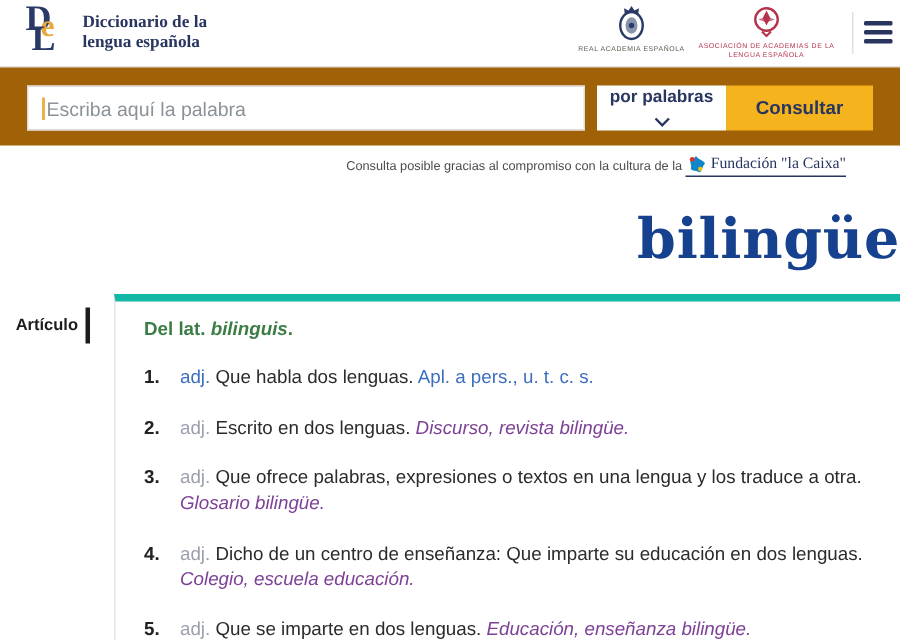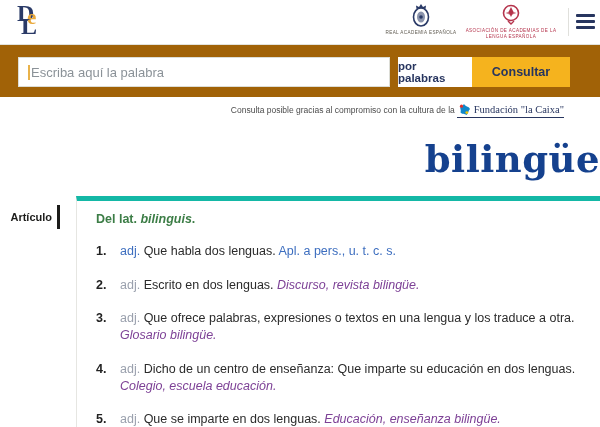--- a/index.html
+++ b/index.html
@@ -26,23 +26,23 @@
   .head-divider { position:absolute; left:568px; top:8px; width:1px; height:28px; background:#e0e0dc; }
   .hamburger { position:absolute; left:576px; top:14px; width:19px; height:15px; cursor:pointer; }
   .hamburger span { display:block; width:19px; height:3px; background:#27355f; border-radius:1px; margin-bottom:3px; }
 
   
   .searchband { position:relative; height:53px; background:#a16207; border-top:1px solid #e2e3dd; }
   .search-input-wrap { position:absolute; left:18px; top:12px; width:372px; height:30px; background:#ffffff; border:1px solid #dcddd6; }
   .search-input-wrap input { width:100%; height:100%; border:none; outline:none; padding:0 10px 0 12px; font-family:"Liberation Sans", sans-serif; font-size:13px; color:#444; background:transparent; }
   .search-input-wrap input::placeholder { color:#8b9298; opacity:1; }
   .caret { position:absolute; left:9px; top:7px; width:2px; height:15px; background:#e9b24a; }
-  .mode-select { position:absolute; left:398px; top:12px; width:86px; height:30px; background:#ffffff; display:flex; align-items:center; justify-content:center; gap:7px; cursor:pointer; }
+  .mode-select { position:absolute; left:398px; top:12px; width:86px; height:30px; background:#ffffff; display:flex; align-items:center; justify-content:center; gap:7px; cursor:pointer;flex-direction:column; }
   .mode-select .mode-label { font-size:11.5px; font-weight:bold; color:#27355f; }
-  .consult-btn { position:absolute; left:472px; top:12px; width:98px; height:30px; background:#f5b31e; border:none; font-family:"Liberation Sans", sans-serif; font-size:12.5px; font-weight:bold; color:#27355f; cursor:pointer; }
+  .consult-btn { position:absolute; left:484px; top:12px; width:98px; height:30px; background:#f5b31e; border:none; font-family:"Liberation Sans", sans-serif; font-size:12.5px; font-weight:bold; color:#27355f; cursor:pointer; }
 
   
   .creditline { height:26px; display:flex; align-items:center; justify-content:flex-end; padding-right:36px; gap:2px; }
   .credit-text { font-size:8.5px; color:#4c4c4c; }
   .sponsor { display:flex; align-items:center; gap:3px; border-bottom:1px solid #27355f; padding-bottom:1px; cursor:pointer; }
   .sponsor-name { font-family:"Liberation Serif", serif; font-size:10.5px; color:#27355f; }
 
   
   .word-title { margin:14px 0 0 18px; font-family:"DejaVu Serif", serif; font-weight:bold; font-size:37px; color:#15418e; letter-spacing:0.5px;text-align:right; }
 
@@ -66,20 +66,24 @@
 <body>
 
 <div class="page">
 
   <header class="topbar">
     <div class="brand">
       <div class="brand-mark">
         <span class="m-d">D</span>
         <span class="m-e">e</span>
         <span class="m-l">L</span>
+      </div>
+      <div class="brand-title">
+        <div>Diccionario de la</div>
+        <div>lengua española</div>
       </div>
     </div>
 
     <div class="acad acad-rae">
       <svg width="22" height="24" viewBox="0 0 22 24">
         <polygon points="11,0 13,3 16,1.5 15.5,5 11,4 6.5,5 6,1.5 9,3" fill="#2a3a67"></polygon>
         <ellipse cx="11" cy="13" rx="7.5" ry="9" fill="none" stroke="#2a3a67" stroke-width="1.6"></ellipse>
         <ellipse cx="11" cy="13" rx="4" ry="5.5" fill="#2a3a67" opacity="0.55"></ellipse>
         <circle cx="11" cy="13" r="1.8" fill="#2a3a67"></circle>
       </svg>

